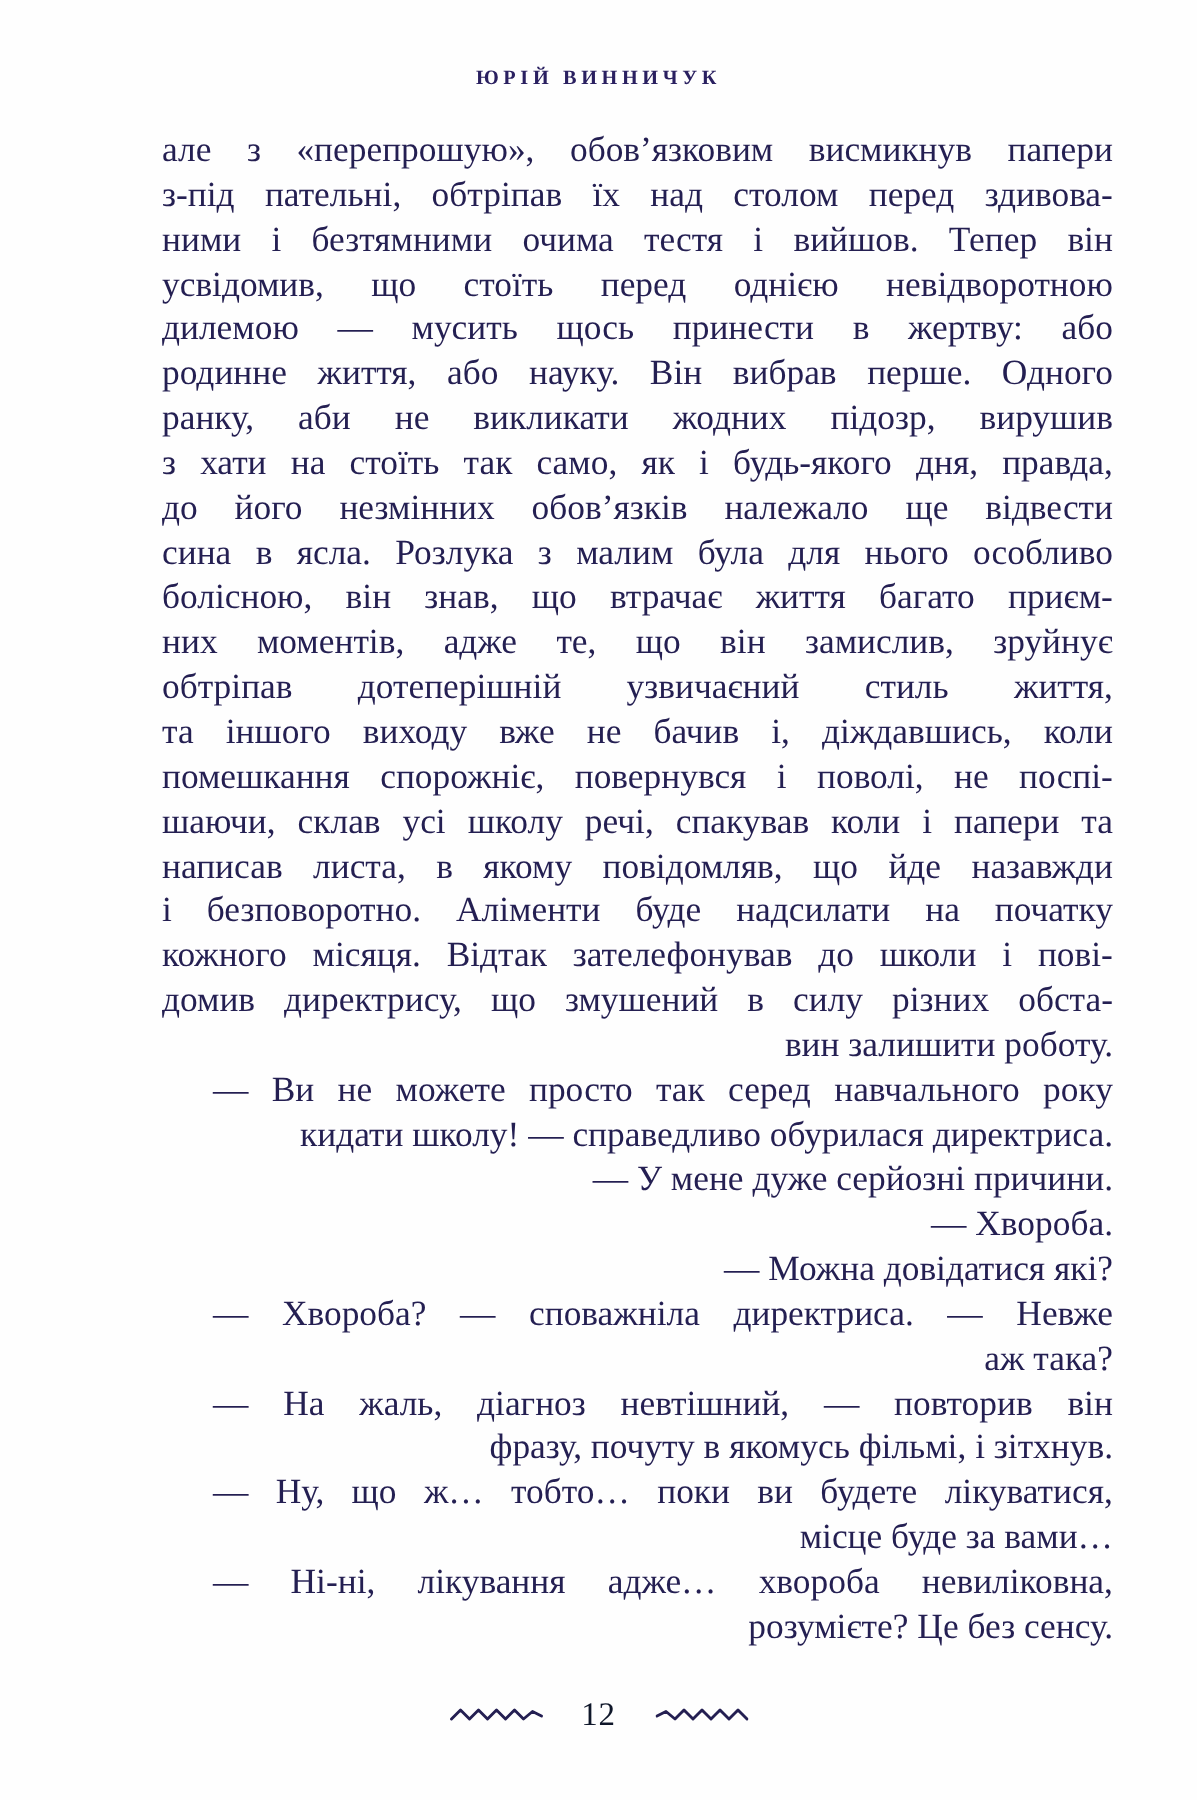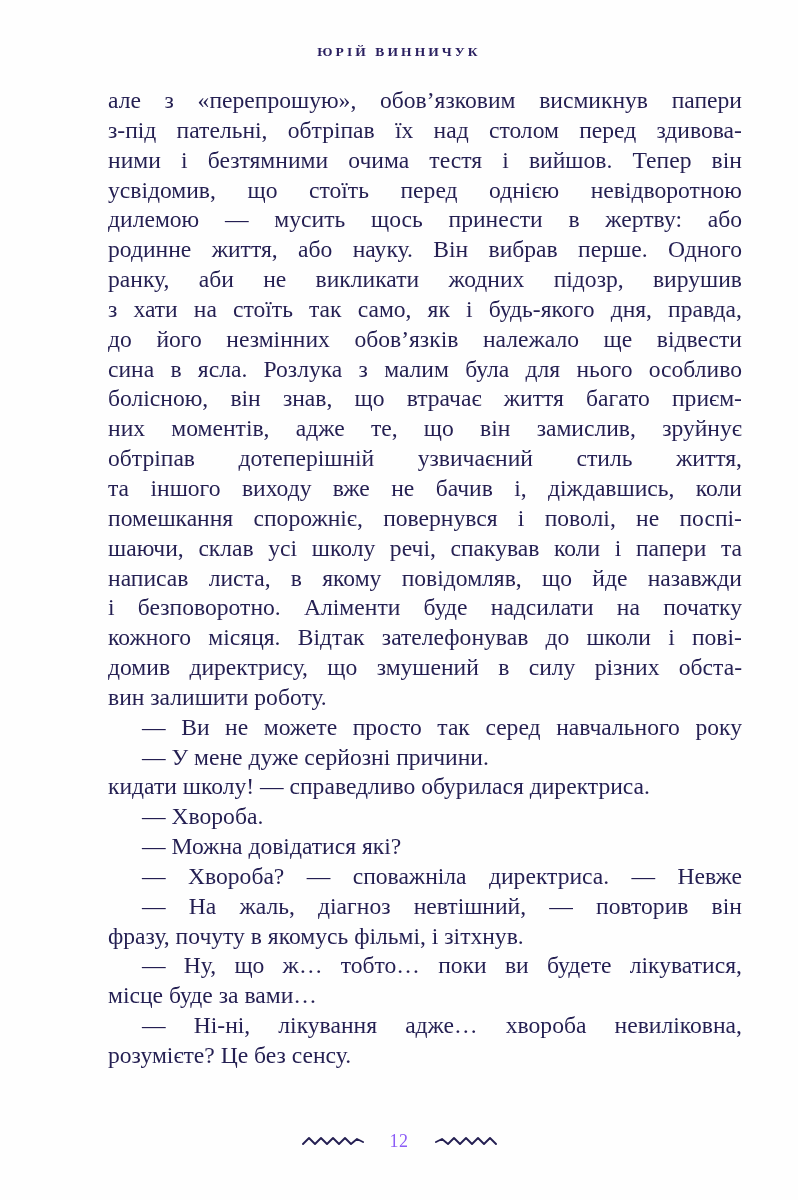--- a/index.html
+++ b/index.html
@@ -64,20 +64,21 @@
     justify-content: space-between;
     white-space: normal;
   }
   .line.justify > span {
     white-space: pre;
   }
 
   
   .line.last {
     display: block;
+    text-align: right;
   }
 
   
   .line.indent {
     padding-left: 34px;
   }
   .line.indent.justify {
     padding-left: 34px;
   }
 
@@ -86,22 +87,22 @@
     position: absolute;
     left: 0;
     top: 1132px;
     width: 798px;
     display: flex;
     align-items: center;
     justify-content: center;
     gap: 26px;
   }
   .folio {
-    font-size: 18px;
-    color: #8b5cf6;
+    font-size: 22px;
+    color: #0f172a;
     font-family: "Liberation Serif", "DejaVu Serif", serif;
     letter-spacing: 0.5px;
     line-height: 1;
     padding-bottom: 2px;
   }
   .ornament {
     display: block;
     line-height: 0;
   }
   .ornament svg { display: block; }
@@ -317,33 +318,34 @@
         <span>—</span>
         <span>Ви</span>
         <span>не</span>
         <span>можете</span>
         <span>просто</span>
         <span>так</span>
         <span>серед</span>
         <span>навчального</span>
         <span>року</span>
       </div>
+      <div class="line last">кидати школу! — справедливо обурилася директриса.</div>
       <div class="line indent last">— У мене дуже серйозні причини.</div>
-      <div class="line last">кидати школу! — справедливо обурилася директриса.</div>
       <div class="line indent last">— Хвороба.</div>
       <div class="line indent last">— Можна довідатися які?</div>
       <div class="line indent justify">
         <span>—</span>
         <span>Хвороба?</span>
         <span>—</span>
         <span>споважніла</span>
         <span>директриса.</span>
         <span>—</span>
         <span>Невже</span>
       </div>
+      <div class="line last">аж така?</div>
       <div class="line indent justify">
         <span>—</span>
         <span>На</span>
         <span>жаль,</span>
         <span>діагноз</span>
         <span>невтішний,</span>
         <span>—</span>
         <span>повторив</span>
         <span>він</span>
       </div>

